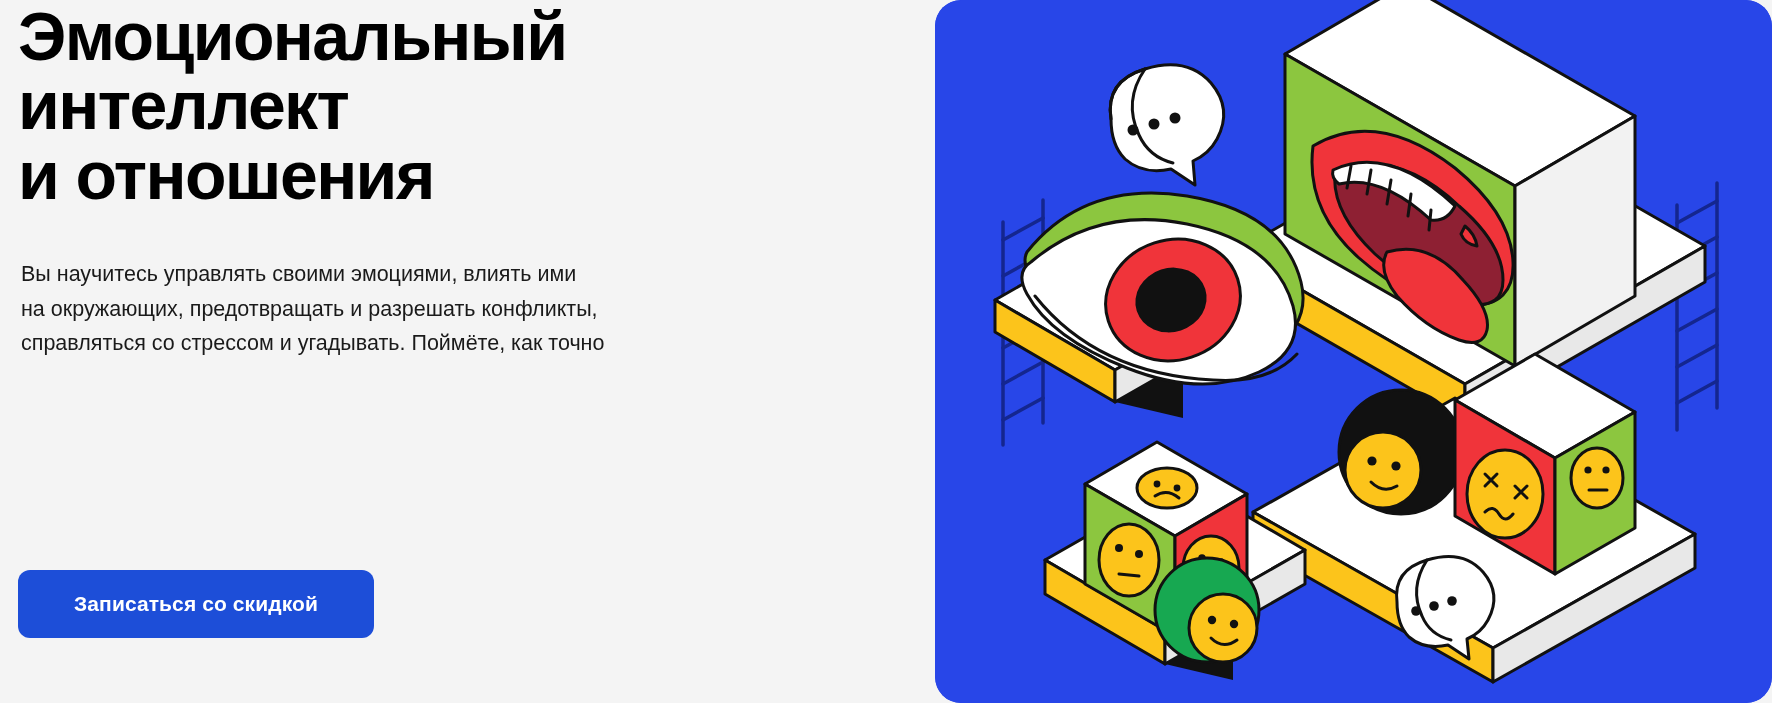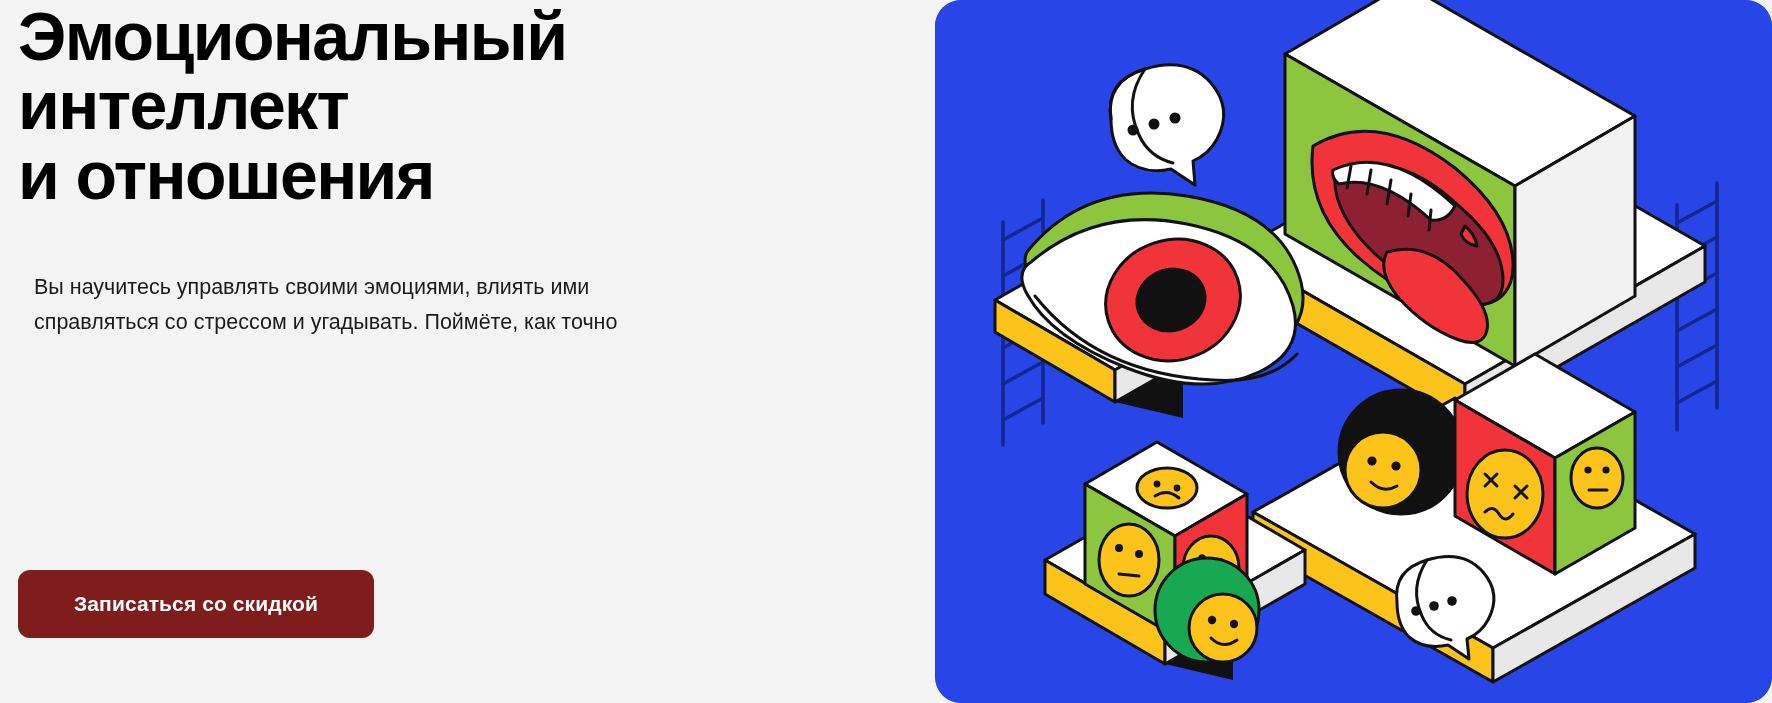--- a/index.html
+++ b/index.html
@@ -17,30 +17,30 @@
     padding:0 0 0 18px;box-sizing:border-box;
   }
   .page-title{
     margin:0;padding-top:2px;
     font-size:68px;line-height:1.02;
     font-weight:700;letter-spacing:-1.6px;
     color:#000;max-width:800px;
   }
   .page-title .tline{display:block;}
   .lede{
-    margin:16px;padding-top:44px;
+    margin:3px;padding-top:44px;
     font-size:21.5px;line-height:34.5px;
     color:#1a1a1a;font-weight:400;max-width:830px;
   }
   .lede .pline{display:block;white-space:nowrap;}
   .cta-button{
     position:absolute;left:18px;top:570px;
     width:356px;height:68px;
     border:none;border-radius:12px;
-    background:#7f1d1d;
+    background:#1d4ed8;
     color:#ffffff;
     font-family:"Liberation Sans","DejaVu Sans",sans-serif;
     font-size:21px;font-weight:700;letter-spacing:.1px;
     cursor:pointer;
     display:flex;align-items:center;justify-content:center;
   }
 
   
   .art-panel{
     position:absolute;left:935px;top:0;
@@ -59,20 +59,21 @@
   <div class="left-col">
 
     <h1 class="page-title">
       <span class="tline">Эмоциональный</span>
       <span class="tline">интеллект</span>
       <span class="tline">и отношения</span>
     </h1>
 
     <p class="lede">
       <span class="pline">Вы научитесь управлять своими эмоциями, влиять ими</span>
+      <span class="pline">на окружающих, предотвращать и разрешать конфликты,</span>
       <span class="pline">справляться со стрессом и угадывать. Поймёте, как точно</span>
     </p>
 
     <button class="cta-button">Записаться со скидкой</button>
   </div>
 
   <div class="art-panel">
     <svg viewBox="0 0 837 703" xmlns="http://www.w3.org/2000/svg">
       <defs>
         <style>

